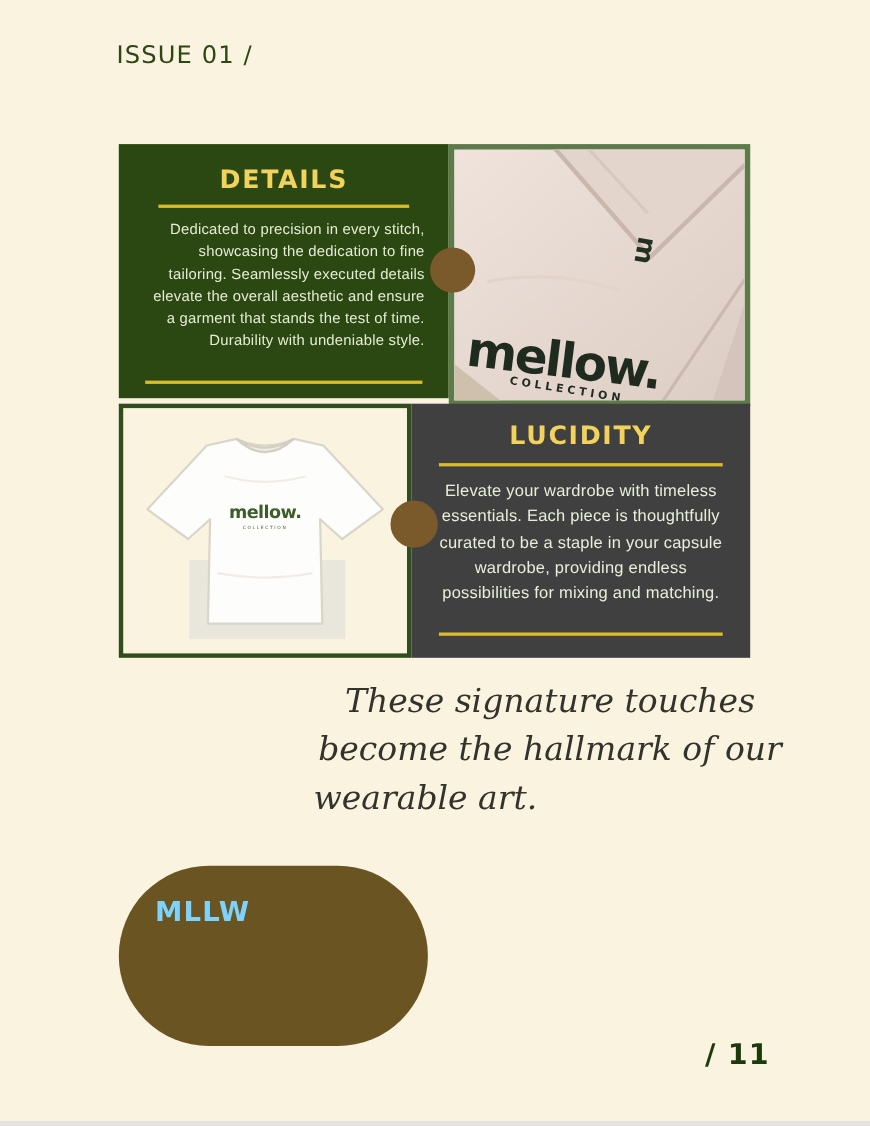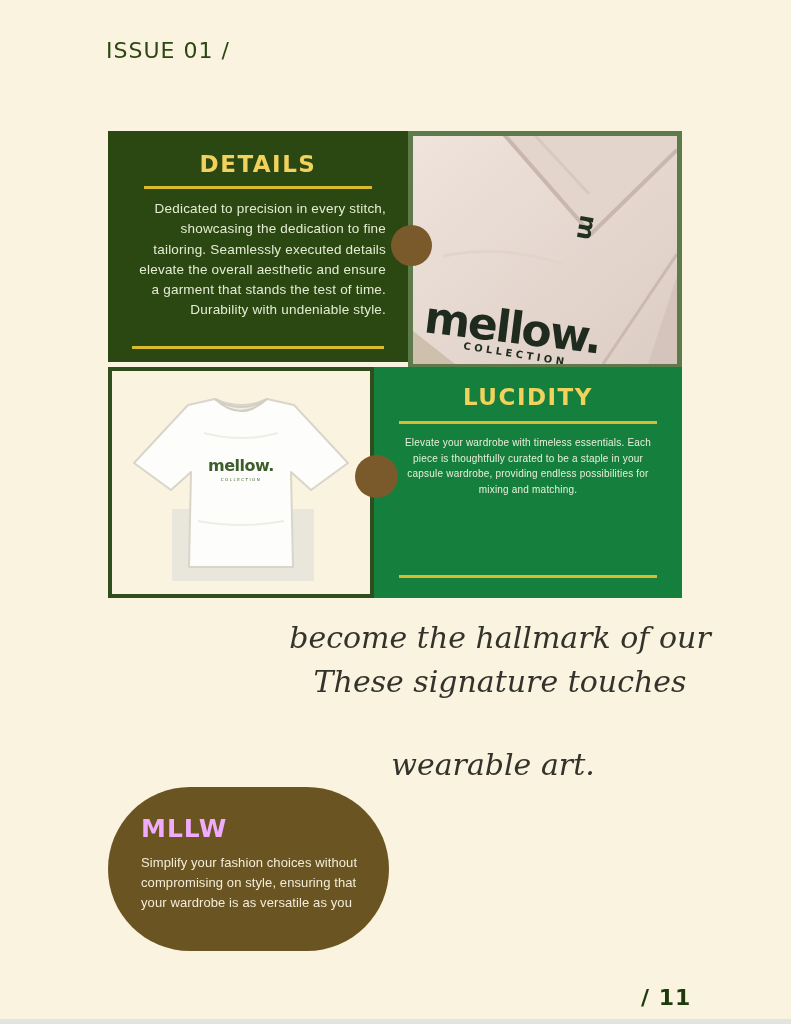--- a/index.html
+++ b/index.html
@@ -45,65 +45,64 @@
   .hoodie svg { display:block; }
 
   .tshirt {
     left:0; top:236px; width:266px; height:231px;
     border:4px solid #2f4d1d; background:#faf3e0;
   }
   .tshirt svg { display:block; }
 
   .lucidity {
     left:266px; top:236px; width:308px; height:231px;
-    background:#15803d; padding:17px 25px 20px;
+    background:#404040; padding:17px 25px 20px;
   }
   .lucidity .rule.top { width:258px; margin-top:11px; }
   .lucidity p {
     margin-top:11px; width:260px;
-    color:#e9eedb; font-size:10px; line-height:1.55; letter-spacing:0.2px;
+    color:#e9eedb; font-size:15px; line-height:1.55; letter-spacing:0.2px;
   }
   .lucidity .rule.bottom { margin-top:auto; width:258px; }
 
   .dot { position:absolute; border-radius:50%; background:#7a5a2b; }
   .dot1 { left:283px; top:94px;  width:41px; height:41px; }
   .dot2 { left:247px; top:324px; width:43px; height:43px; }
 
   
   .quote {
     position:absolute; left:285px; top:616px; width:430px;
     font-family:"DejaVu Serif", serif; font-style:italic;
     font-size:30px; line-height:1.47; color:#33332c;
     text-align:center;
   }
-  .quote .qline.right { text-align:center; padding-right:14px;margin-top:39px; }
+  .quote .qline.right { text-align:left; padding-right:14px; }
 
   
   .brand-card {
     position:absolute; left:108px; top:787px;
     width:281px; height:164px;
     background:#6a5522; border-radius:82px;
     padding:27px 14px 0 33px;
   }
   .brand-card h3 {
     font-family:"DejaVu Sans", sans-serif;
     font-size:25px; font-weight:bold; letter-spacing:1px;
-    color:#f0abfc;
+    color:#7dd3fc;
   }
   .brand-card p {
     margin-top:10px; width:225px;
     color:#f3ecd9; font-size:13px; line-height:1.55; letter-spacing:0.1px;
   }
 
   .pagenum {
     position:absolute; left:641px; top:944px;
     font-family:"DejaVu Sans", sans-serif;
-    font-size:22px; font-weight:bold; letter-spacing:1px;
+    font-size:26px; font-weight:bold; letter-spacing:1px;
     color:#1d3a0c;
-    margin-top:41px;
   }
   .bottom-strip {
     position:absolute; left:0; bottom:0; width:791px; height:5px;
     background:#e3e3e0;
   }
 </style>
 </head>
 <body>
 
 <div class="page">
@@ -158,26 +157,25 @@
       <div class="rule top"></div>
       <p>Elevate your wardrobe with timeless essentials. Each piece is thoughtfully curated to be a staple in your capsule wardrobe, providing endless possibilities for mixing and matching.</p>
       <div class="rule bottom"></div>
     </section>
 
     <div class="dot dot1"></div>
     <div class="dot dot2"></div>
   </div>
 
   <div class="quote">
+    <div class="qline">These signature touches</div>
     <div class="qline">become the hallmark of our</div>
-    <div class="qline">These signature touches</div>
     <div class="qline right">wearable art.</div>
   </div>
 
   <aside class="brand-card">
     <h3>MLLW</h3>
-    <p>Simplify your fashion choices without compromising on style, ensuring that your wardrobe is as versatile as you</p>
   </aside>
 
   <div class="pagenum">/ 11</div>
 
   <div class="bottom-strip"></div>
 </div>
 
 </body></html>

